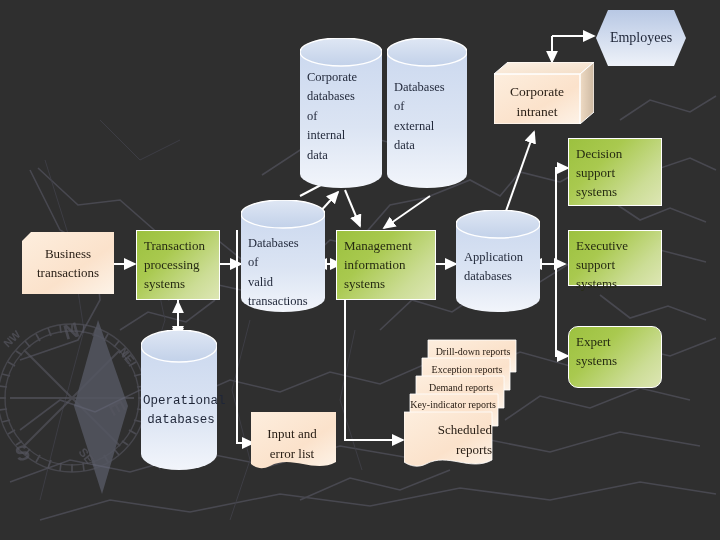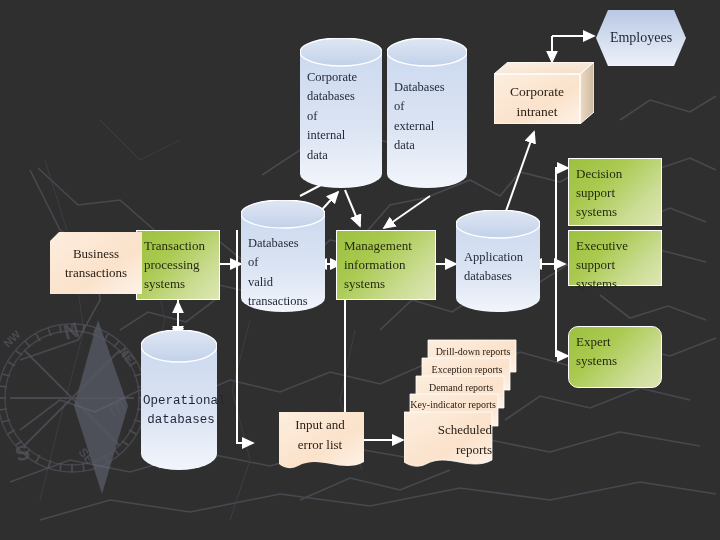--- a/index.html
+++ b/index.html
@@ -23,21 +23,21 @@
   
   .proc{
     background:linear-gradient(135deg,#9cc13f 0%,#a9c94f 35%,#ccdd96 75%,#dde6b4 100%);
     border:1px solid #ffffff;
     padding:6px 7px;
     font-size:13px;line-height:1.45;
     color:#262b12;
   }
 
   
-  .doc{font-size:13px;line-height:1.5;text-align:center;color:#2b2118;margin-left:28px;}
+  .doc{font-size:13px;line-height:1.5;text-align:center;color:#2b2118;}
   .doc .txt{position:relative;z-index:3;}
   .docbg{position:absolute;left:0;top:0;width:100%;height:100%;z-index:1;}
 
   
   .cyl{font-size:12.5px;line-height:1.55;color:#1f2638;}
   .cylbg{position:absolute;left:0;top:0;width:100%;height:100%;z-index:1;}
   .cyl .txt{position:absolute;z-index:3;}
 
   
   .hexbg{position:absolute;left:0;top:0;width:100%;height:100%;z-index:1;}
@@ -317,21 +317,21 @@
 intranet</div>
   </div>
 
   <div class="node hex" style="left:596px;top:10px;width:90px;height:56px;display:flex;align-items:center;justify-content:center;">
     <svg class="hexbg" viewBox="0 0 90 56" preserveAspectRatio="none">
       <polygon points="12,0 78,0 90,28 78,56 12,56 0,28" fill="url(#gHex)"></polygon>
     </svg>
     <div class="txt">Employees</div>
   </div>
 
-  <div class="node proc" style="left:568px;top:138px;width:94px;height:68px;margin-top:20px;">
+  <div class="node proc" style="left:568px;top:138px;width:94px;height:68px;">
     <div class="txt">Decision
 support
 systems</div>
   </div>
 
   <div class="node proc" style="left:568px;top:230px;width:94px;height:56px;">
     <div class="txt">Executive
 support
 systems</div>
   </div>
@@ -348,21 +348,21 @@
       <ellipse cx="38" cy="16" rx="38" ry="16" fill="none" stroke="#ffffff" stroke-width="1.4"></ellipse>
     </svg>
     <div class="txt" style="left:2px;top:62px;width:76px;text-align:center;font-family:Liberation Mono, monospace;">Operational
 databases</div>
   </div>
 
   <div class="node doc" style="left:248px;top:412px;width:88px;height:62px;display:flex;align-items:flex-start;justify-content:center;">
     <svg class="docbg" viewBox="0 0 88 62" preserveAspectRatio="none">
       <path d="M3,0 L88,0 L88,50 C66,62 44,42 22,54 C14,58 8,56 3,52 Z" fill="url(#gPeach)"></path>
     </svg>
-    <div class="txt" style="padding-top:3px;">Input and
+    <div class="txt" style="padding-top:12px;">Input and
 error list</div>
   </div>
 
   <div class="stack" style="left:404px;top:338px;width:130px;height:140px;">
     <svg class="stackbg" viewBox="0 0 130 140" preserveAspectRatio="none">
       <g stroke="#ffffff" stroke-width="0.8">
         <path d="M24,2 L112,2 L112,34 L24,34 Z" fill="url(#gPeach)"></path>
         <path d="M18,20 L106,20 L106,52 L18,52 Z" fill="url(#gPeach)"></path>
         <path d="M12,38 L100,38 L100,70 L12,70 Z" fill="url(#gPeach)"></path>
         <path d="M6,56 L94,56 L94,88 L6,88 Z" fill="url(#gPeach)"></path>

